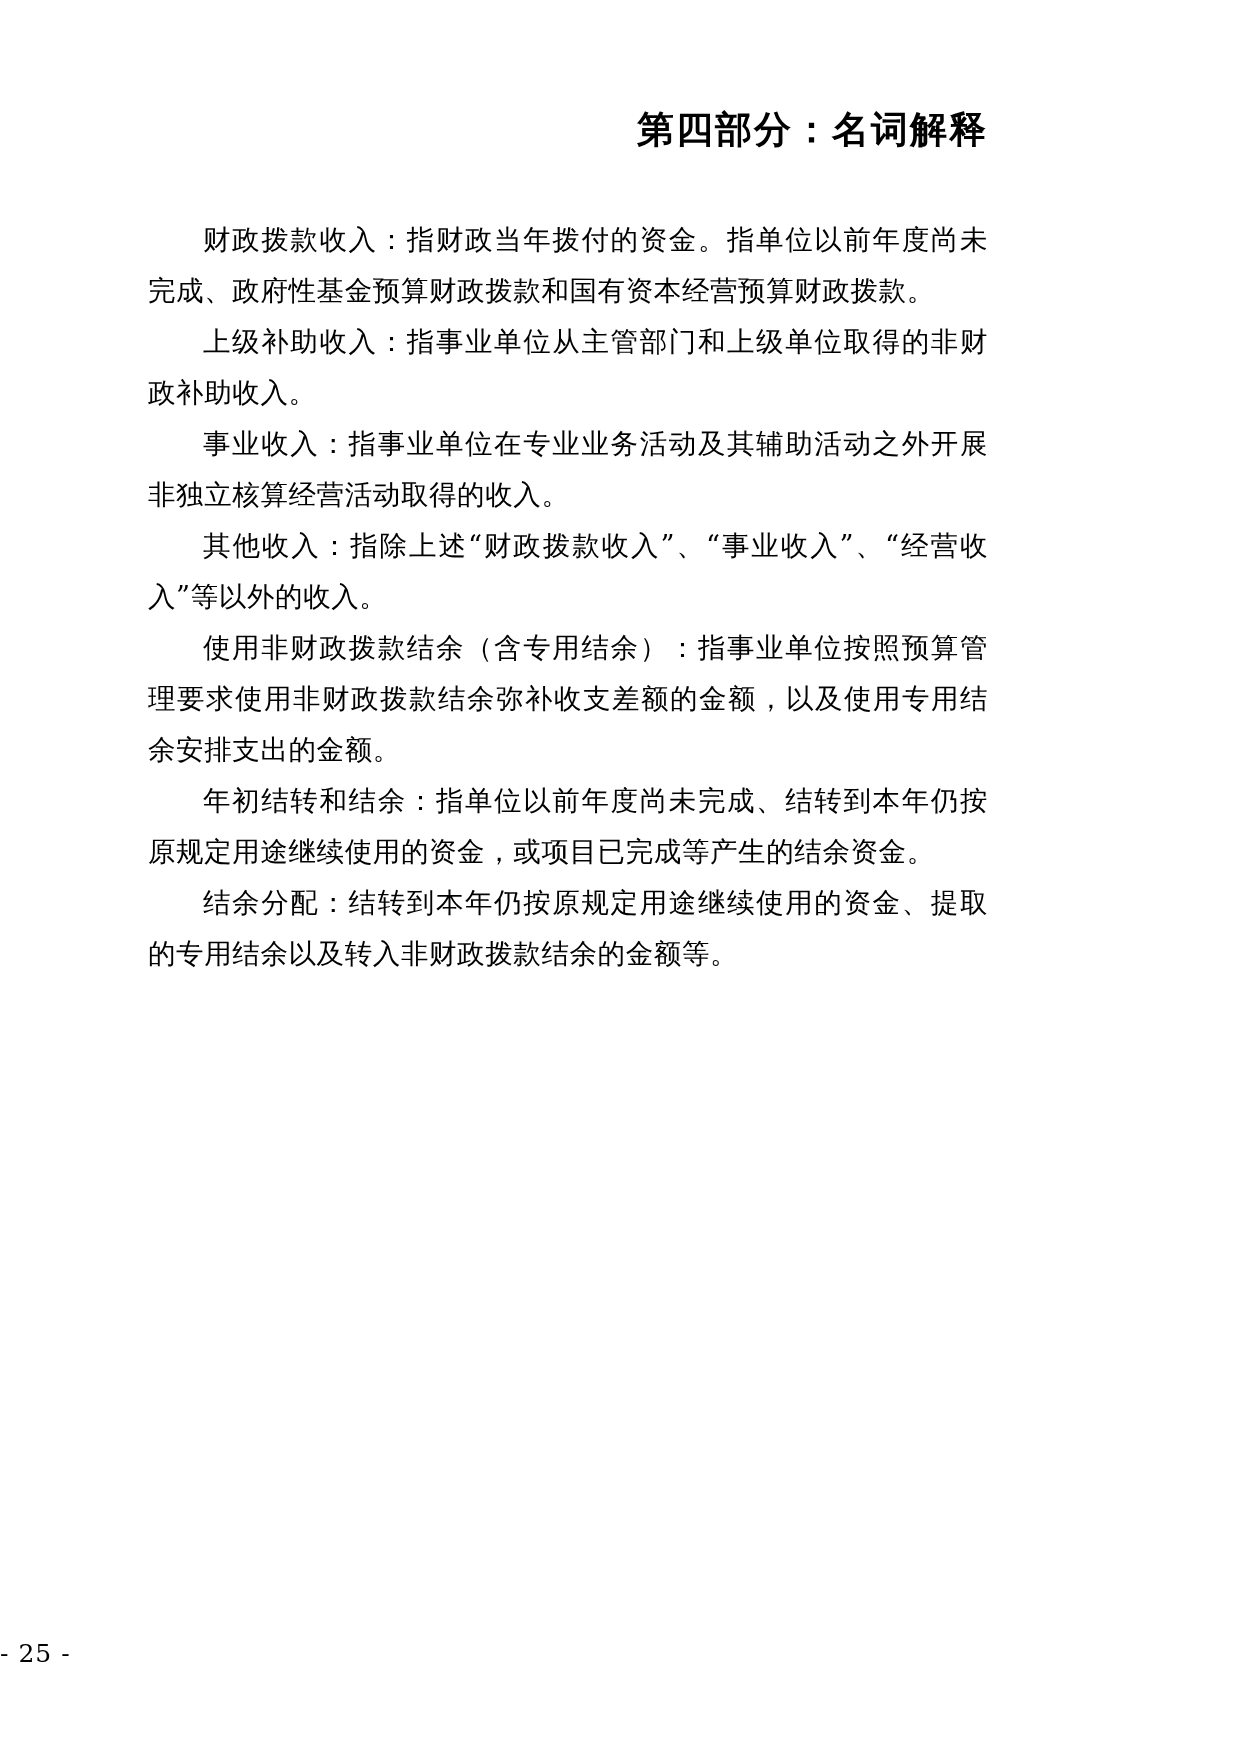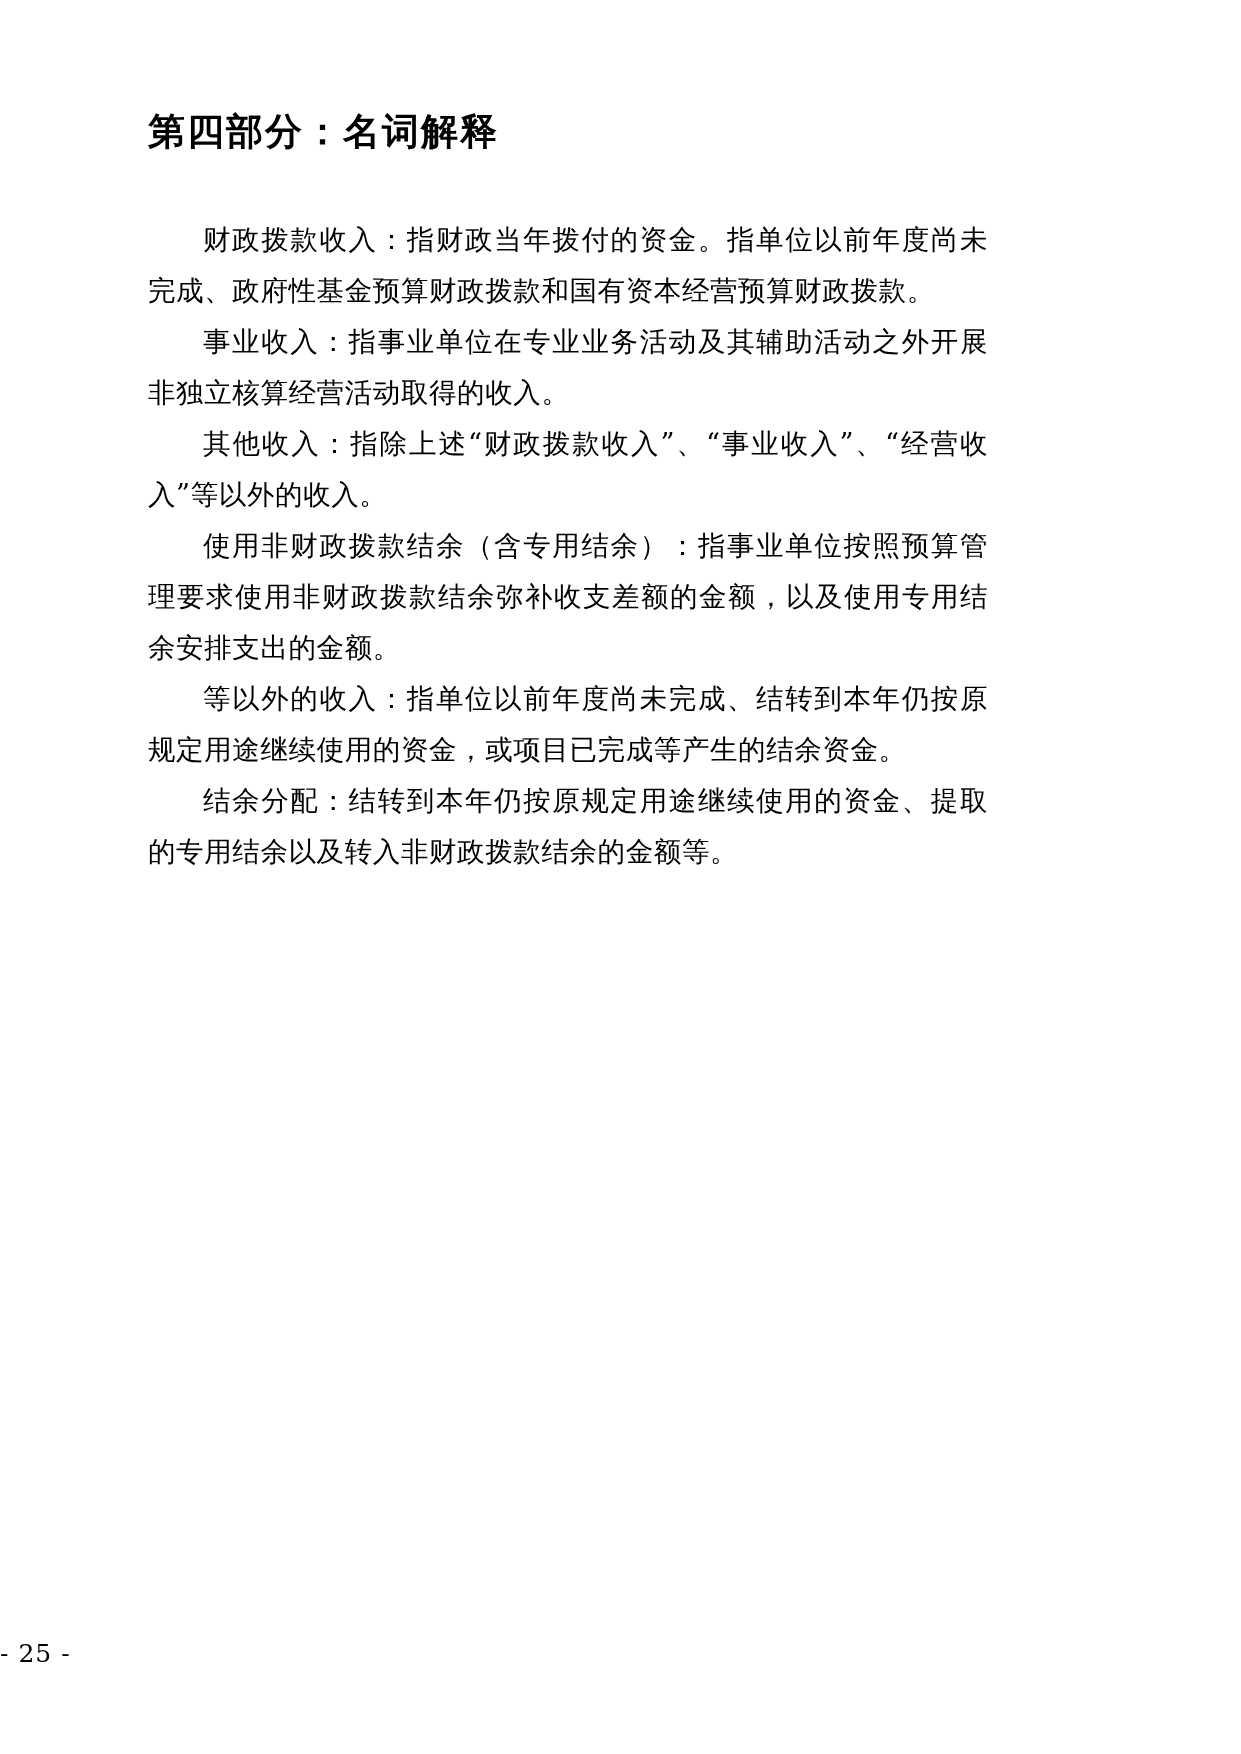--- a/index.html
+++ b/index.html
@@ -18,28 +18,28 @@
     color: #000000;
     overflow: hidden;
   }
   .content {
     position: absolute;
     left: 148px;
     top: 0;
     width: 840px;
   }
   .doc-title {
-    text-align: left;
+    text-align: right;
     font-size: 37px;
     font-weight: bold;
     letter-spacing: 2px;
     margin-top: 108px;
     margin-bottom: 8px;
     line-height: 1.3;
-    font-family: Liberation Serif, serif;
+    font-family: Liberation Mono, monospace;
   }
   .body-block {
     margin-top: 58px;
   }
   p.para {
     font-size: 27.5px;
     line-height: 51px;
     text-align: justify;
     text-justify: inter-ideograph;
     margin: 0 0 0 0;
@@ -58,21 +58,22 @@
   }
 </style>
 </head>
 <body>
 
 <div class="page">
   <div class="content">
     <h1 class="doc-title">第四部分：名词解释</h1>
     <div class="body-block">
       <p class="para">财政拨款收入：指财政当年拨付的资金。指单位以前年度尚未完成、政府性基金预算财政拨款和国有资本经营预算财政拨款。</p>
+      <p class="para">上级补助收入：指事业单位从主管部门和上级单位取得的非财政补助收入。</p>
       <p class="para">事业收入：指事业单位在专业业务活动及其辅助活动之外开展非独立核算经营活动取得的收入。</p>
       <p class="para">其他收入：指除上述“财政拨款收入”、“事业收入”、“经营收入”等以外的收入。</p>
       <p class="para">使用非财政拨款结余（含专用结余）：指事业单位按照预算管理要求使用非财政拨款结余弥补收支差额的金额，以及使用专用结余安排支出的金额。</p>
-      <p class="para">等以外的收入：指单位以前年度尚未完成、结转到本年仍按原规定用途继续使用的资金，或项目已完成等产生的结余资金。</p>
+      <p class="para">年初结转和结余：指单位以前年度尚未完成、结转到本年仍按原规定用途继续使用的资金，或项目已完成等产生的结余资金。</p>
       <p class="para">结余分配：结转到本年仍按原规定用途继续使用的资金、提取的专用结余以及转入非财政拨款结余的金额等。</p>
     </div>
   </div>
   <div class="page-number">- 25 -</div>
 </div>
 
 </body></html>

